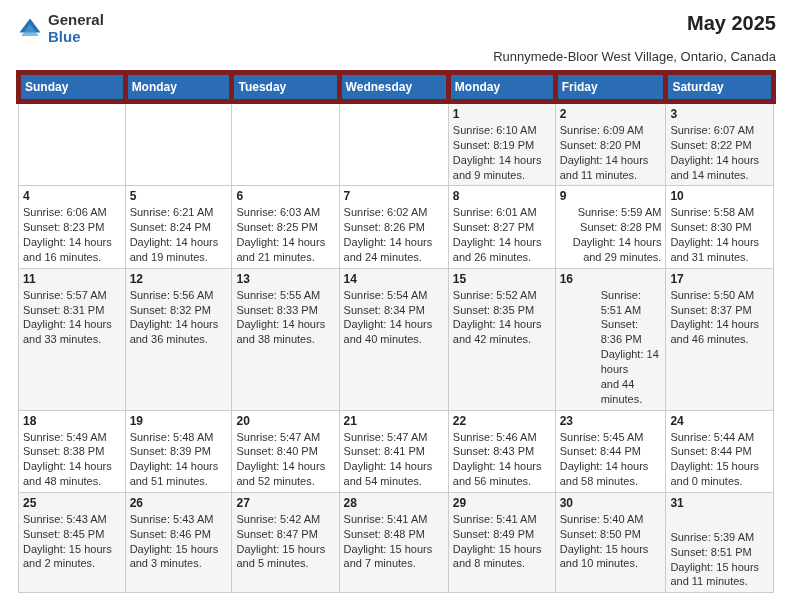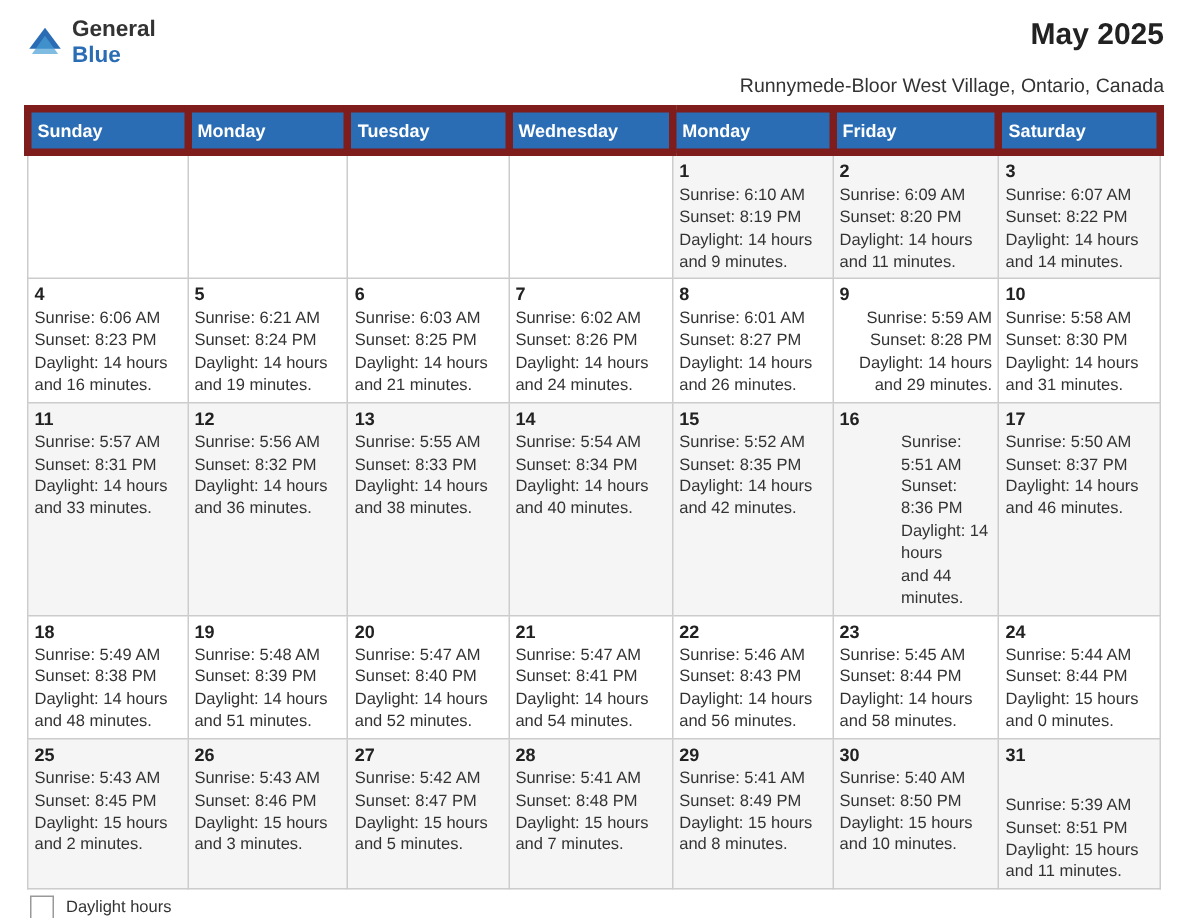--- a/index.html
+++ b/index.html
@@ -374,17 +374,13 @@
             <div class="day-number">31</div>
             <div class="day-info" style="white-space: pre-line; margin-top: 20px;">Sunrise: 5:39 AM
 Sunset: 8:51 PM
 Daylight: 15 hours
 and 11 minutes.</div>
           </td>
         </tr>
       </tbody>
   </table>
 
-  <div class="footer">
-    <div class="footer-box"></div>
-    <span class="footer-text">Daylight hours</span>
-  </div>
 </div>
 
 </body></html>

